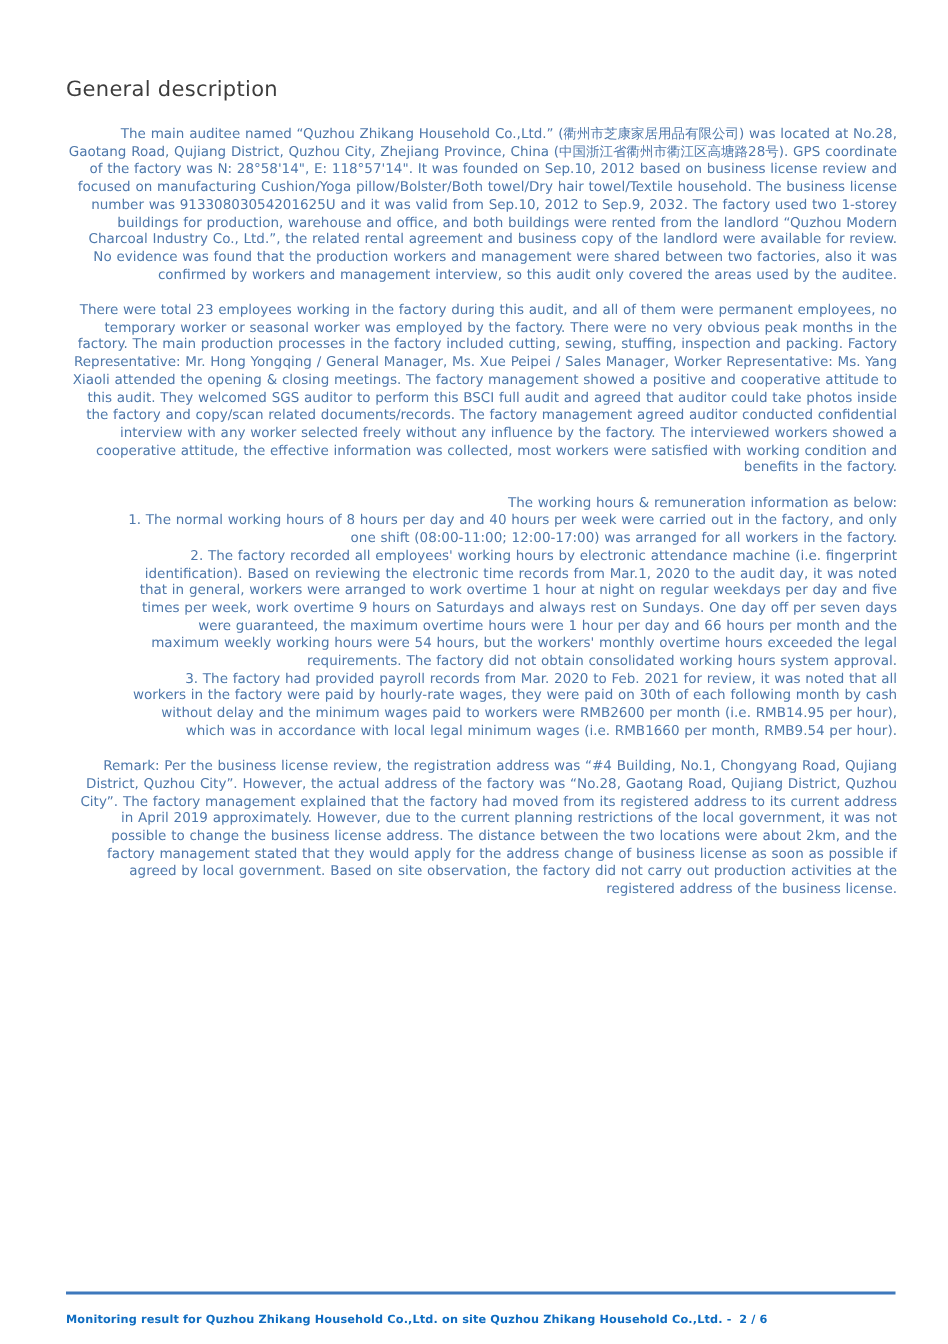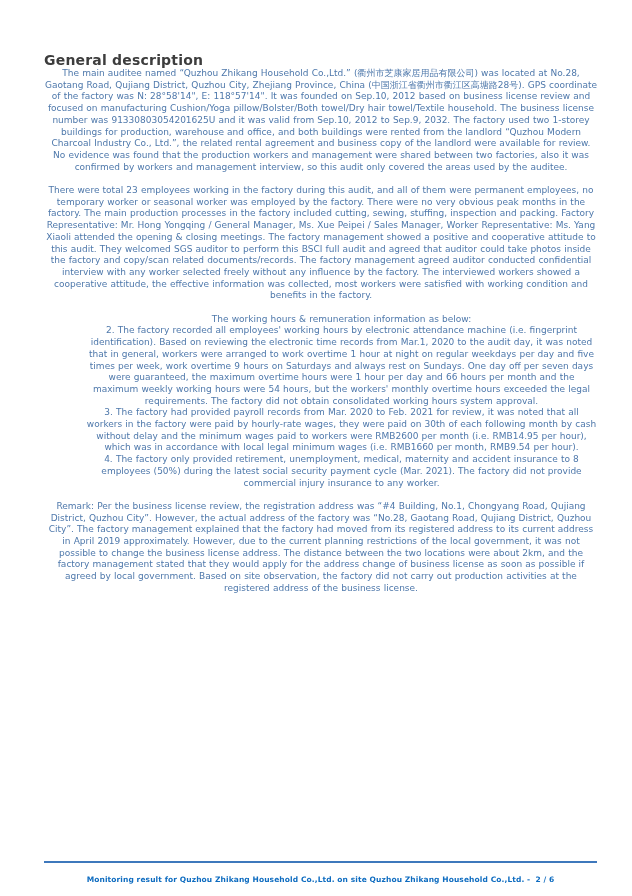--- a/index.html
+++ b/index.html
@@ -13,57 +13,57 @@
   html,body{background:#ffffff;}
   body{
     width:632px;height:896px;position:relative;overflow:hidden;
     font-family:"DejaVu Sans","Liberation Sans",sans-serif;
     background:var(--page-bg);
   }
   .content{
     position:absolute;left:44px;top:52px;width:554px;
   }
   .doc-title{
-    font-size:14px;font-weight:bold;color:var(--title-text);
-    letter-spacing:0.2px;
+    font-size:14px;font-weight:normal;color:var(--title-text);
+    letter-spacing:0.2px;margin-bottom:17px;
     font-family:"DejaVu Sans","Liberation Sans",sans-serif;
   }
   .para, .wh-line{
     font-size:9px;line-height:11.7px;color:var(--body-text);
-    text-align:center;word-spacing:0.3px;
+    text-align:right;word-spacing:0.3px;
   }
   .para{margin-bottom:11.7px;}
   .wh-block{margin-bottom:11.7px;margin-left:41px;}
   .remark{margin-bottom:16px;}
   .footer{
     position:absolute;left:44px;top:861px;width:553px;
     border-top:2px solid var(--rule);
     padding-top:4px;
-    text-align:center;
+    text-align:left;
   }
   .footer-text{
     font-size:7.5px;font-weight:bold;color:var(--footer-accent);
     letter-spacing:0.1px;
   }
 </style>
 </head>
 <body>
 
 <div class="content">
   <div class="doc-title">General description</div>
 
   <p class="para">The main auditee named “Quzhou Zhikang Household Co.,Ltd.” (衢州市芝康家居用品有限公司) was located at No.28, Gaotang Road, Qujiang District, Quzhou City, Zhejiang Province, China (中国浙江省衢州市衢江区高塘路28号). GPS coordinate of the factory was N: 28°58'14", E: 118°57'14". It was founded on Sep.10, 2012 based on business license review and focused on manufacturing Cushion/Yoga pillow/Bolster/Both towel/Dry hair towel/Textile household. The business license number was 91330803054201625U and it was valid from Sep.10, 2012 to Sep.9, 2032. The factory used two 1-storey buildings for production, warehouse and office, and both buildings were rented from the landlord “Quzhou Modern Charcoal Industry Co., Ltd.”, the related rental agreement and business copy of the landlord were available for review. No evidence was found that the production workers and management were shared between two factories, also it was confirmed by workers and management interview, so this audit only covered the areas used by the auditee.</p>
 
   <p class="para">There were total 23 employees working in the factory during this audit, and all of them were permanent employees, no temporary worker or seasonal worker was employed by the factory. There were no very obvious peak months in the factory. The main production processes in the factory included cutting, sewing, stuffing, inspection and packing. Factory Representative: Mr. Hong Yongqing / General Manager, Ms. Xue Peipei / Sales Manager, Worker Representative: Ms. Yang Xiaoli attended the opening &amp; closing meetings. The factory management showed a positive and cooperative attitude to this audit. They welcomed SGS auditor to perform this BSCI full audit and agreed that auditor could take photos inside the factory and copy/scan related documents/records. The factory management agreed auditor conducted confidential interview with any worker selected freely without any influence by the factory. The interviewed workers showed a cooperative attitude, the effective information was collected, most workers were satisfied with working condition and benefits in the factory.</p>
 
   <div class="wh-block">
     <div class="wh-line">The working hours &amp; remuneration information as below:</div>
+    <div class="wh-line">1. The normal working hours of 8 hours per day and 40 hours per week were carried out in the factory, and only one shift (08:00-11:00; 12:00-17:00) was arranged for all workers in the factory.</div>
     <div class="wh-line">2. The factory recorded all employees' working hours by electronic attendance machine (i.e. fingerprint identification). Based on reviewing the electronic time records from Mar.1, 2020 to the audit day, it was noted that in general, workers were arranged to work overtime 1 hour at night on regular weekdays per day and five times per week, work overtime 9 hours on Saturdays and always rest on Sundays. One day off per seven days were guaranteed, the maximum overtime hours were 1 hour per day and 66 hours per month and the maximum weekly working hours were 54 hours, but the workers' monthly overtime hours exceeded the legal requirements. The factory did not obtain consolidated working hours system approval.</div>
     <div class="wh-line">3. The factory had provided payroll records from Mar. 2020 to Feb. 2021 for review, it was noted that all workers in the factory were paid by hourly-rate wages, they were paid on 30th of each following month by cash without delay and the minimum wages paid to workers were RMB2600 per month (i.e. RMB14.95 per hour), which was in accordance with local legal minimum wages (i.e. RMB1660 per month, RMB9.54 per hour).</div>
-    <div class="wh-line">4. The factory only provided retirement, unemployment, medical, maternity and accident insurance to 8 employees (50%) during the latest social security payment cycle (Mar. 2021). The factory did not provide commercial injury insurance to any worker.</div>
   </div>
 
   <p class="para remark">Remark: Per the business license review, the registration address was “#4 Building, No.1, Chongyang Road, Qujiang District, Quzhou City”. However, the actual address of the factory was “No.28, Gaotang Road, Qujiang District, Quzhou City”. The factory management explained that the factory had moved from its registered address to its current address in April 2019 approximately. However, due to the current planning restrictions of the local government, it was not possible to change the business license address. The distance between the two locations were about 2km, and the factory management stated that they would apply for the address change of business license as soon as possible if agreed by local government. Based on site observation, the factory did not carry out production activities at the registered address of the business license.</p>
 </div>
 
 <div class="footer">
   <span class="footer-text">Monitoring result for Quzhou Zhikang Household Co.,Ltd. on site Quzhou Zhikang Household Co.,Ltd. -</span>
   <span class="footer-text">2 / 6</span>
 </div>
 

